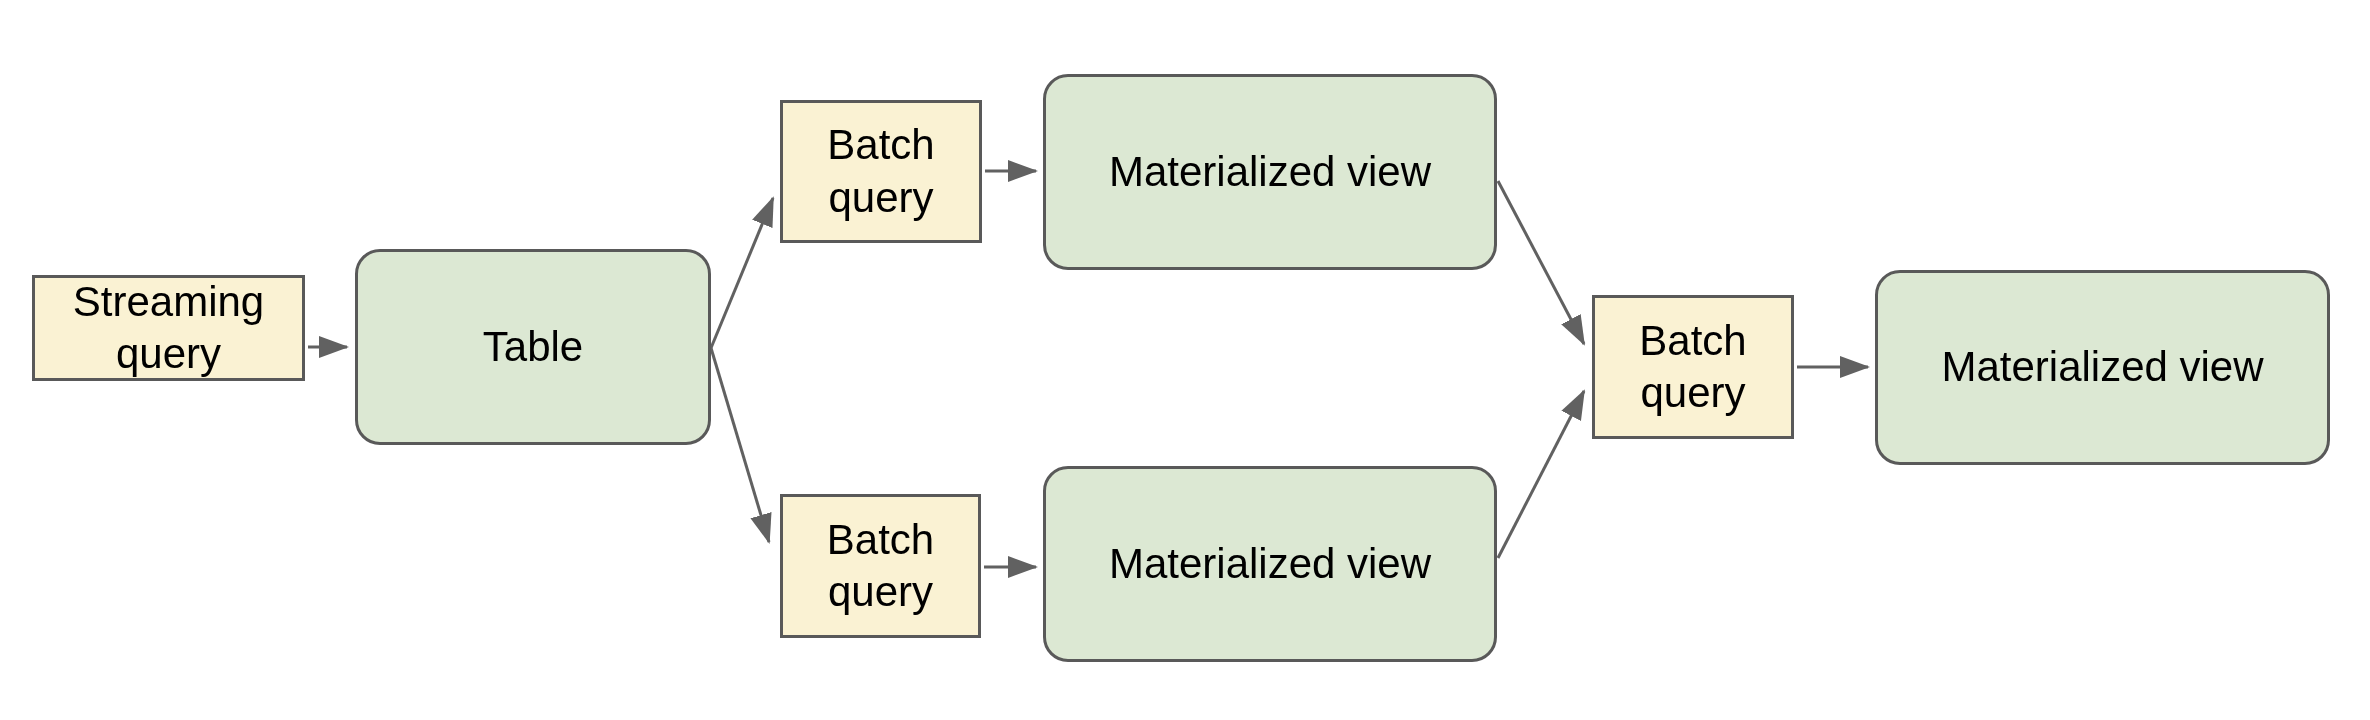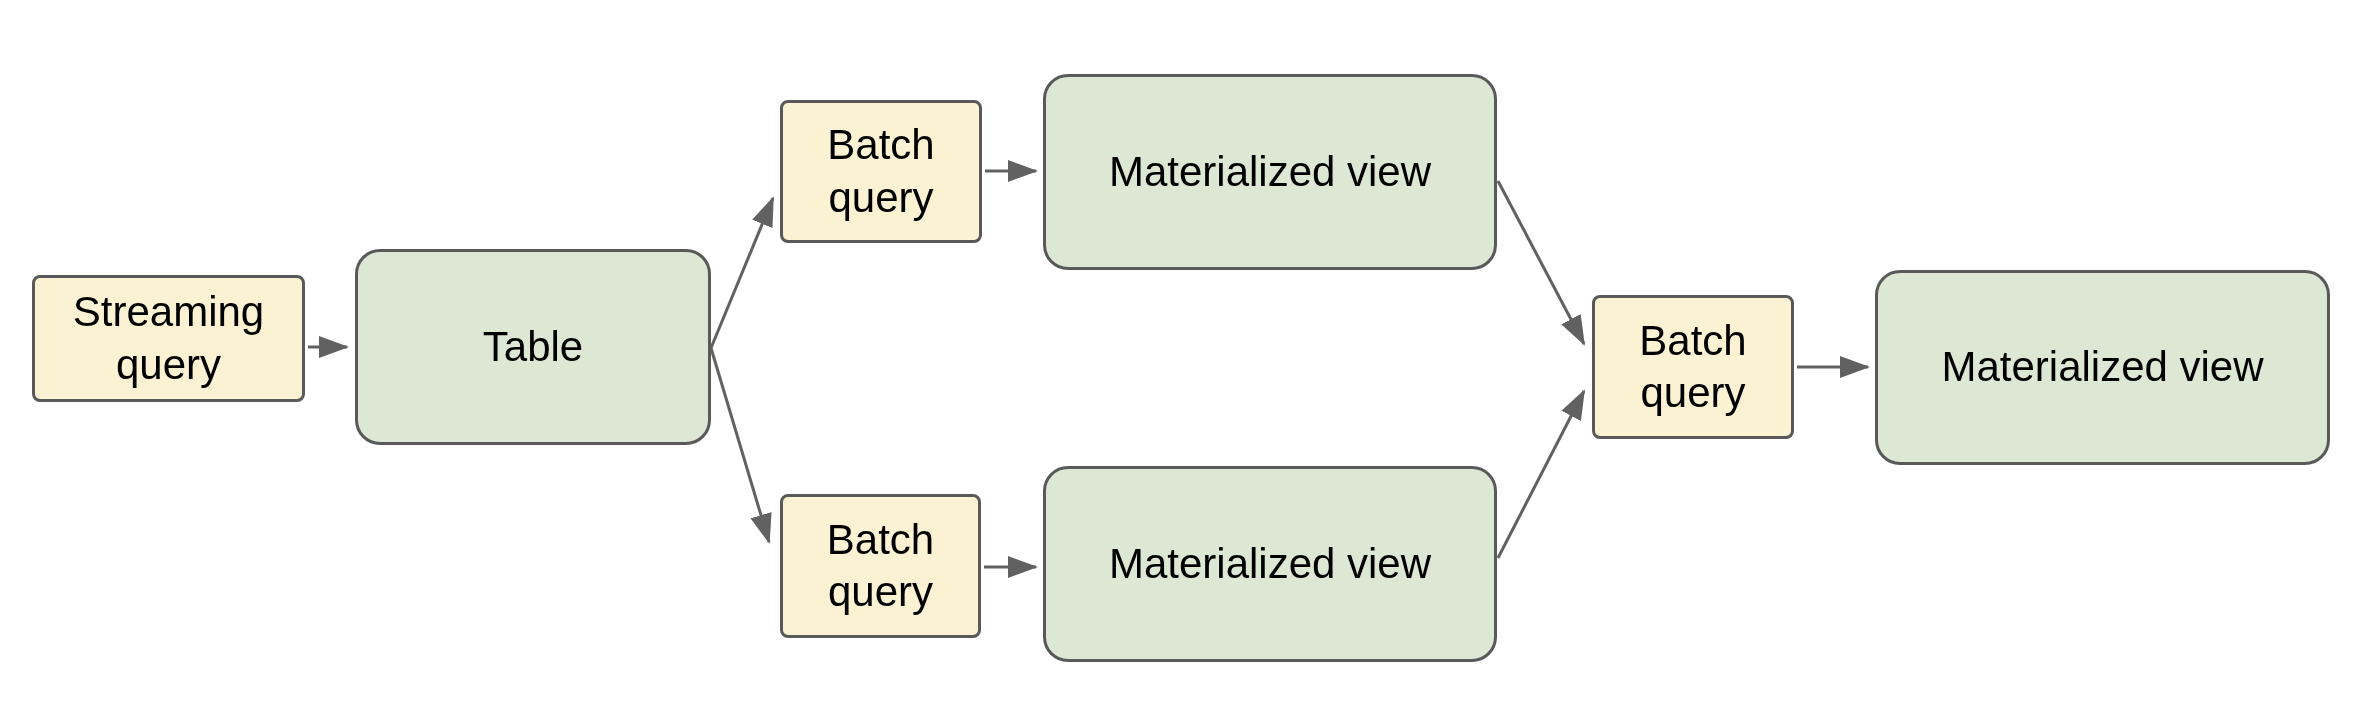--- a/index.html
+++ b/index.html
@@ -30,21 +30,21 @@
     justify-content: center;
     text-align: center;
     color: #000000;
     font-size: 42px;
     line-height: 1.24;
     padding: 4px 10px;
   }
   .node-query {
     background: #faf2d3;
     border: 3px solid #595959;
-    border-radius: 8px;
+    border-radius: 0;
   }
   .node-entity {
     background: #dce8d3;
     border: 3px solid #595959;
     border-radius: 25px;
   }
   .edge-line {
     stroke: #616161;
     stroke-width: 3;
     fill: none;
@@ -64,21 +64,21 @@
     <line class="edge-line" x1="308" y1="347" x2="347" y2="347" marker-end="url(#arrowhead)"></line>
     <line class="edge-line" x1="711" y1="348" x2="773" y2="198" marker-end="url(#arrowhead)"></line>
     <line class="edge-line" x1="711" y1="348" x2="769" y2="542" marker-end="url(#arrowhead)"></line>
     <line class="edge-line" x1="985" y1="171" x2="1036" y2="171" marker-end="url(#arrowhead)"></line>
     <line class="edge-line" x1="984" y1="567" x2="1036" y2="567" marker-end="url(#arrowhead)"></line>
     <line class="edge-line" x1="1498" y1="181" x2="1584" y2="344" marker-end="url(#arrowhead)"></line>
     <line class="edge-line" x1="1498" y1="558" x2="1584" y2="391" marker-end="url(#arrowhead)"></line>
     <line class="edge-line" x1="1797" y1="367" x2="1868" y2="367" marker-end="url(#arrowhead)"></line>
   </svg>
 
-  <div class="node node-query" style="left:32px; top:275px; width:273px; height:127px;text-align:center;">
+  <div class="node node-query" style="left:32px; top:275px; width:273px; height:106px;text-align:center;">
     <span>Streaming query</span>
   </div>
 
   <div class="node node-entity" style="left:355px; top:249px; width:356px; height:196px;text-align:center;">
     <span>Table</span>
   </div>
 
   <div class="node node-query" style="left:780px; top:100px; width:202px; height:143px;">
     <span>Batch query</span>
   </div>

